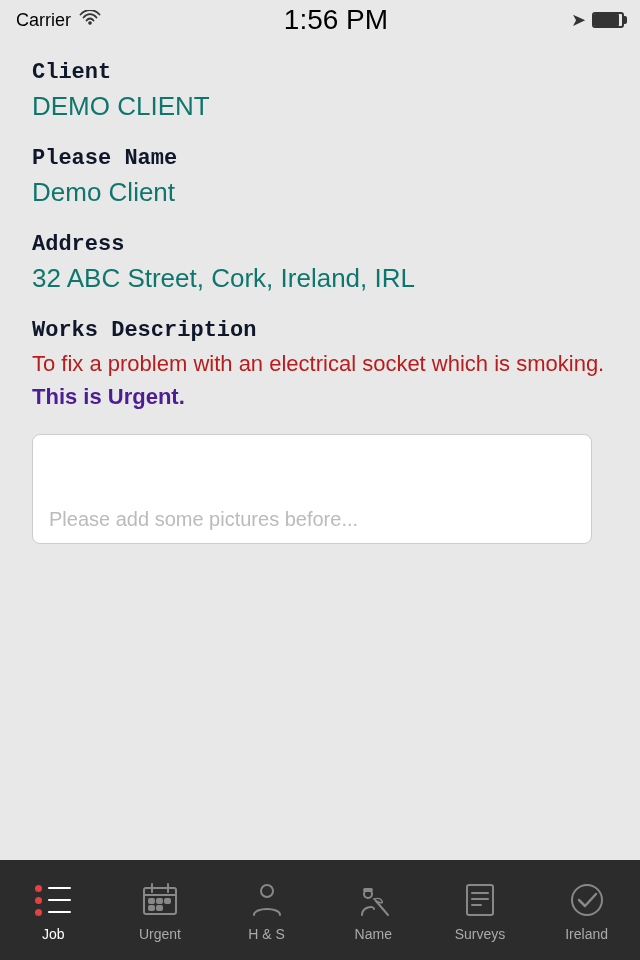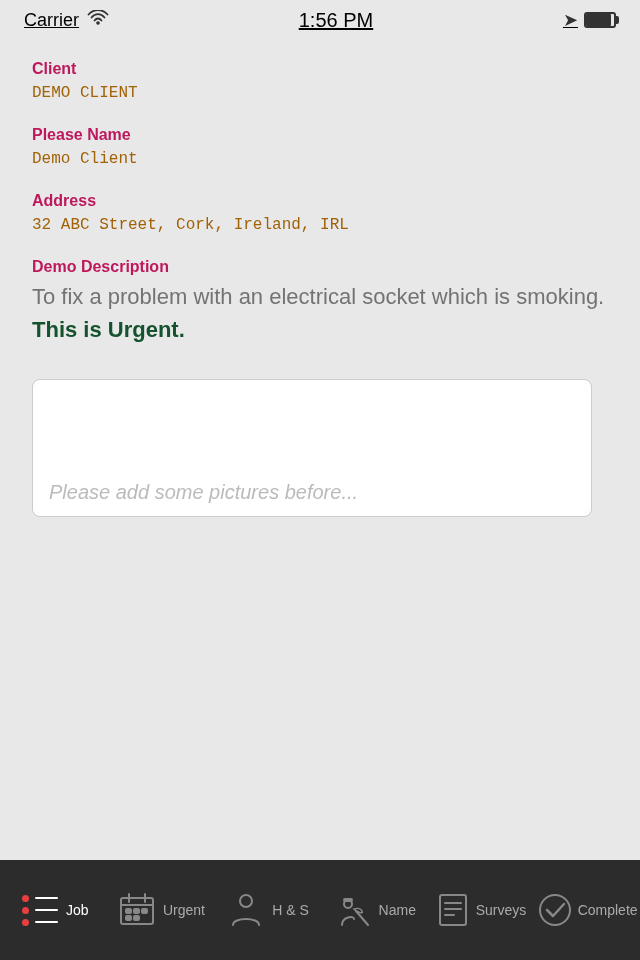--- a/index.html
+++ b/index.html
@@ -14,27 +14,26 @@
       position: relative;
     }
 
     
     .status-bar {
       height: 40px;
       background: #e8e8e8;
       display: flex;
       align-items: center;
       justify-content: space-between;
-      padding: 0 24px;
+      padding: 0 16px;
       font-size: 18px;
       font-weight: 500;
-      text-decoration: underline;
     }
     .status-left { display: flex; align-items: center; gap: 8px; }
-    .status-center { font-size: 20px; font-weight: 400; }
+    .status-center { font-size: 28px; font-weight: 400; }
     .status-right { display: flex; align-items: center; gap: 6px; }
     
     .battery {
       width: 32px; height: 16px;
       border: 2px solid #333;
       border-radius: 3px;
       position: relative;
       display: flex;
       align-items: center;
     }
@@ -58,67 +57,66 @@
 
     
     .content {
       background: #e8e8e8;
       padding: 20px 32px;
       height: 880px;
       overflow: hidden;
     }
 
     .field-label {
-      font-size: 16px;
+      font-size: 22px;
       font-weight: 700;
-      color: #be185d;
+      color: #0f172a;
       margin-bottom: 6px;
+      font-family: Liberation Mono, monospace;
     }
 
     .field-value {
-      font-size: 16px;
+      font-size: 26px;
       font-weight: 400;
-      color: #a16207;
+      color: #0f766e;
       margin-bottom: 24px;
-      font-family: Liberation Mono, monospace;
     }
 
     .field-section {
       margin-bottom: 12px;
     }
 
     .work-desc-text {
       font-size: 22px;
       font-weight: 400;
-      color: #737373;
+      color: #b91c1c;
       line-height: 1.4;
       margin-bottom: 4px;
     }
 
     .work-desc-urgent {
       font-size: 22px;
       font-weight: 700;
-      color: #14532d;
-      margin-bottom: 36px;
+      color: #4c1d95;
+      margin-bottom: 24px;
     }
 
     
     .image-placeholder {
       background: #fff;
       border: 1.5px solid #ccc;
       border-radius: 8px;
-      height: 138px;
+      height: 110px;
       width: 560px;
       margin-top: 16px;
       display: flex;
       align-items: flex-end;
       padding-bottom: 12px;
       padding-left: 16px;
       overflow: hidden;
-      font-style: italic;
     }
 
     .image-placeholder-text {
       font-size: 20px;
       color: #bbb;
     }
 
     
     .tab-bar {
       position: absolute;
@@ -127,20 +125,21 @@
       width: 640px;
       height: 100px;
       background: #2c2c2c;
       display: flex;
       align-items: center;
       justify-content: space-around;
     }
 
     .tab-item {
       display: flex;
+      flex-direction: column;
       align-items: center;
       justify-content: center;
       width: 90px;
       gap: 4px;
       cursor: pointer;
     }
 
     .tab-icon {
       width: 44px;
       height: 44px;
@@ -227,21 +226,21 @@
     <div class="field-label">Please Name</div>
     <div class="field-value">Demo Client</div>
   </div>
 
   <div class="field-section">
     <div class="field-label">Address</div>
     <div class="field-value">32 ABC Street, Cork, Ireland, IRL</div>
   </div>
 
   <div class="field-section">
-    <div class="field-label">Demo Description</div>
+    <div class="field-label">Works Description</div>
     <div class="work-desc-text">To fix a problem with an electrical socket which is smoking.</div>
     <div class="work-desc-urgent">This is Urgent.</div>
   </div>
 
   <div class="image-placeholder">
     <span class="image-placeholder-text">Please add some pictures before...</span>
   </div>
 
 </div>
 
@@ -325,16 +324,16 @@
     <span class="tab-label">Surveys</span>
   </div>
 
   <div class="tab-item">
     <div class="tab-icon">
       <svg width="38" height="38" viewBox="0 0 38 38" xmlns="http://www.w3.org/2000/svg">
         <circle cx="19" cy="19" r="15" stroke="#888" stroke-width="2" fill="none"></circle>
         <polyline points="11,19 17,25 28,13" stroke="#888" stroke-width="2.5" fill="none" stroke-linecap="round" stroke-linejoin="round"></polyline>
       </svg>
     </div>
-    <span class="tab-label">Complete</span>
+    <span class="tab-label">Ireland</span>
   </div>
 
 </div>
 
 </body></html>

